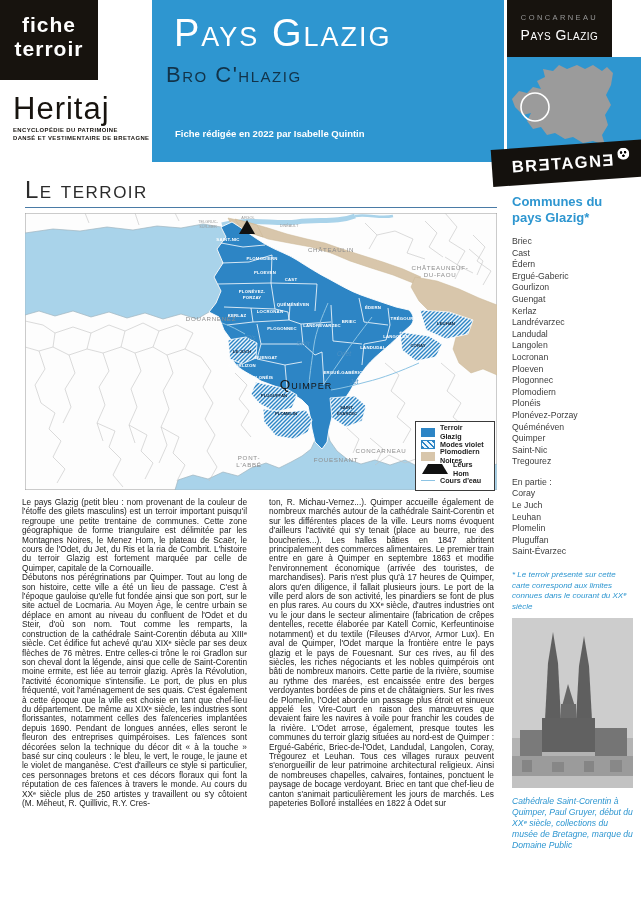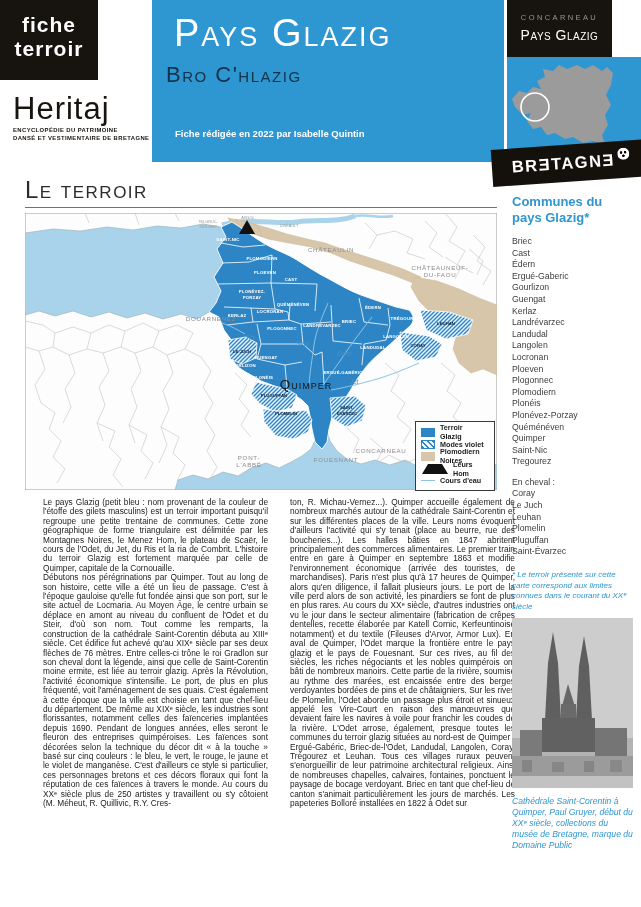--- a/index.html
+++ b/index.html
@@ -49,21 +49,21 @@
   .legend-row{display:flex;align-items:center;height:12.2px;}
   .legend-row .lab{font-size:7.2px;font-weight:bold;color:#1c1c1c;margin-left:5px;}
   .sw{width:14px;height:9px;display:inline-block;flex:0 0 14px;}
   .sw-glazig{background:#2d85c5;}
   .sw-mixte{background:repeating-linear-gradient(45deg,#2d85c5 0 1.5px,#eef6fc 1.5px 4px);border:.5px solid #2d85c5;box-sizing:border-box;}
   .sw-montagnes{background:#d8c6ab;}
   .sw-peak{width:0;height:0;flex:0 0 14px;border-left:6px solid transparent;border-right:6px solid transparent;
         border-bottom:10px solid #111;background:none;margin-left:1px;}
   .sw-river{height:0;border-top:1.6px solid #8cc3e3;background:none;margin-top:0;}
   
-  .article{position:absolute;left:43px;top:498px;width:472px;display:flex;gap:22px;}
+  .article{position:absolute;left:22px;top:498px;width:472px;display:flex;gap:22px;}
   .col{width:233px;font-size:8.3px;line-height:9.4px;text-align:justify;color:#222;}
   .col p{margin:0;}
   
   .sidebar{position:absolute;left:512px;top:194px;width:122px;}
   .sb-title{font-size:13px;line-height:15.5px;font-weight:bold;color:#2e96d0;width:104px;}
   .sb-list{margin-top:11px;}
   .commune{font-size:8.7px;line-height:11.6px;color:#3c3c3c;}
   .sb-partial-title{font-size:8.7px;line-height:11.6px;color:#3c3c3c;margin-top:9px;}
   .sb-note{margin-top:12px;font-size:8px;line-height:10.5px;font-style:italic;color:#2e96d0;}
   .sb-photo{margin-top:6px;width:121px;height:170px;}
@@ -304,21 +304,21 @@
         <div class="commune">Ploeven</div>
         <div class="commune">Plogonnec</div>
         <div class="commune">Plomodiern</div>
         <div class="commune">Plonéis</div>
         <div class="commune">Plonévez-Porzay</div>
         <div class="commune">Quéménéven</div>
         <div class="commune">Quimper</div>
         <div class="commune">Saint-Nic</div>
         <div class="commune">Tregourez</div>
       </div>
-    <div class="sb-partial-title">En cheval :</div>
+    <div class="sb-partial-title">En partie :</div>
     <div>
         <div class="commune">Coray</div>
         <div class="commune">Le Juch</div>
         <div class="commune">Leuhan</div>
         <div class="commune">Plomelin</div>
         <div class="commune">Pluguffan</div>
         <div class="commune">Saint-Évarzec</div>
       </div>
     <div class="sb-note">* Le terroir présenté sur cette carte correspond aux limites connues dans le courant du XXᵉ siècle</div>
     <svg class="sb-photo" viewBox="0 0 121 170">

